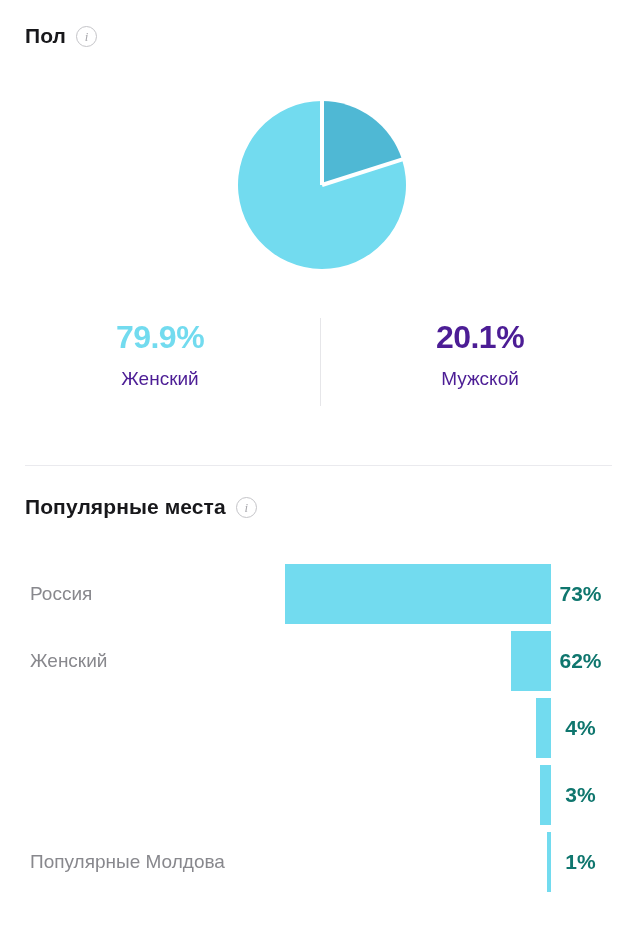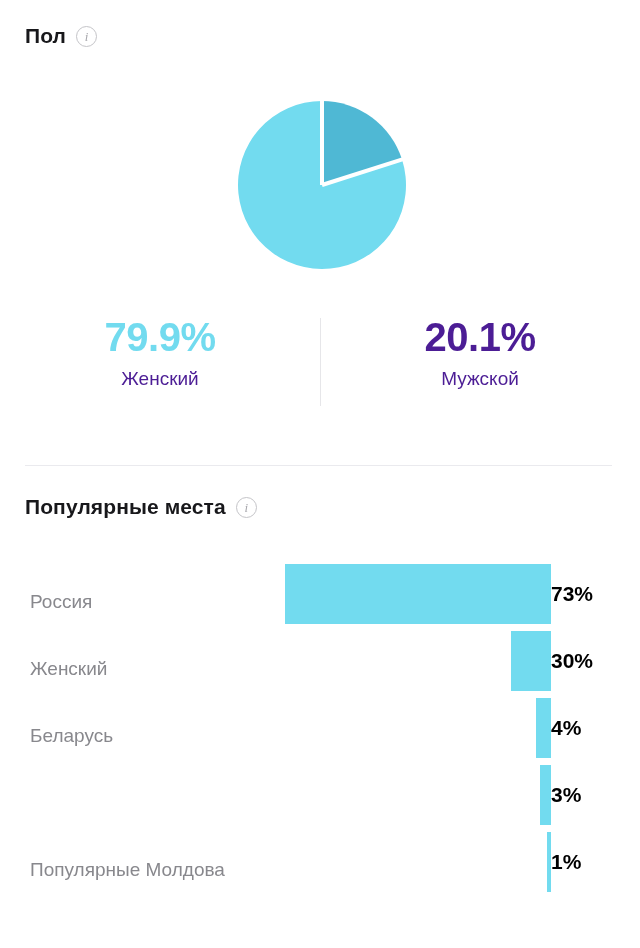--- a/index.html
+++ b/index.html
@@ -93,21 +93,21 @@
     display: flex;
     align-items: flex-start;
   }
 
   .stat {
     flex: 1 1 50%;
     text-align: center;
   }
 
   .stat-value {
-    font-size: 40px;
+    font-size: 32px;
     font-weight: bold;
     line-height: 50px;
     letter-spacing: -0.5px;
   }
 
   .stat-label {
     font-size: 19px;
     color: #4c1d95;
     line-height: 34px;
     font-weight: normal;
@@ -146,21 +146,21 @@
   }
 
   .bar-row {
     position: relative;
     height: 67px;
   }
 
   .bar-label {
     position: absolute;
     left: 30px;
-    top: 8px;
+    top: 0;
     height: 60px;
     line-height: 60px;
     font-size: 19px;
     color: #88888d;
     white-space: nowrap;
   }
 
   .bar-track {
     position: absolute;
     left: 0;
@@ -177,24 +177,24 @@
     background: #72dbef;
   }
 
   .bar-value {
     position: absolute;
     left: 551px;
     width: 59px;
     top: 0;
     height: 60px;
     line-height: 60px;
-    text-align: left;
+    text-align: center;
     font-size: 21px;
     font-weight: bold;
-    color: #000000;
+    color: #0f766e;
   }
 </style>
 </head>
 <body>
 
 <div class="screen">
 
   <div id="gender-section">
 
     <div id="gender-head" class="section-head">
@@ -243,24 +243,23 @@
           <div class="bar-track" style="width: 551px;">
             <div class="bar-fill" style="width: 266px; background: rgb(114, 219, 239);"></div>
           </div>
           <div class="bar-value">73%</div>
         </div>
         <div class="bar-row">
           <div class="bar-label">Женский</div>
           <div class="bar-track" style="width: 551px;">
             <div class="bar-fill" style="width: 40.0822px; background: rgb(114, 219, 239);"></div>
           </div>
-          <div class="bar-value">30%</div>
-        </div>
-        <div class="bar-row">
-          <div class="bar-label">Беларусь</div>
+          <div class="bar-value">62%</div>
+        </div>
+        <div class="bar-row">
           <div class="bar-track" style="width: 551px;">
             <div class="bar-fill" style="width: 14.5753px; background: rgb(114, 219, 239);"></div>
           </div>
           <div class="bar-value">4%</div>
         </div>
         <div class="bar-row">
           <div class="bar-track" style="width: 551px;">
             <div class="bar-fill" style="width: 10.9315px; background: rgb(114, 219, 239);"></div>
           </div>
           <div class="bar-value">3%</div>

